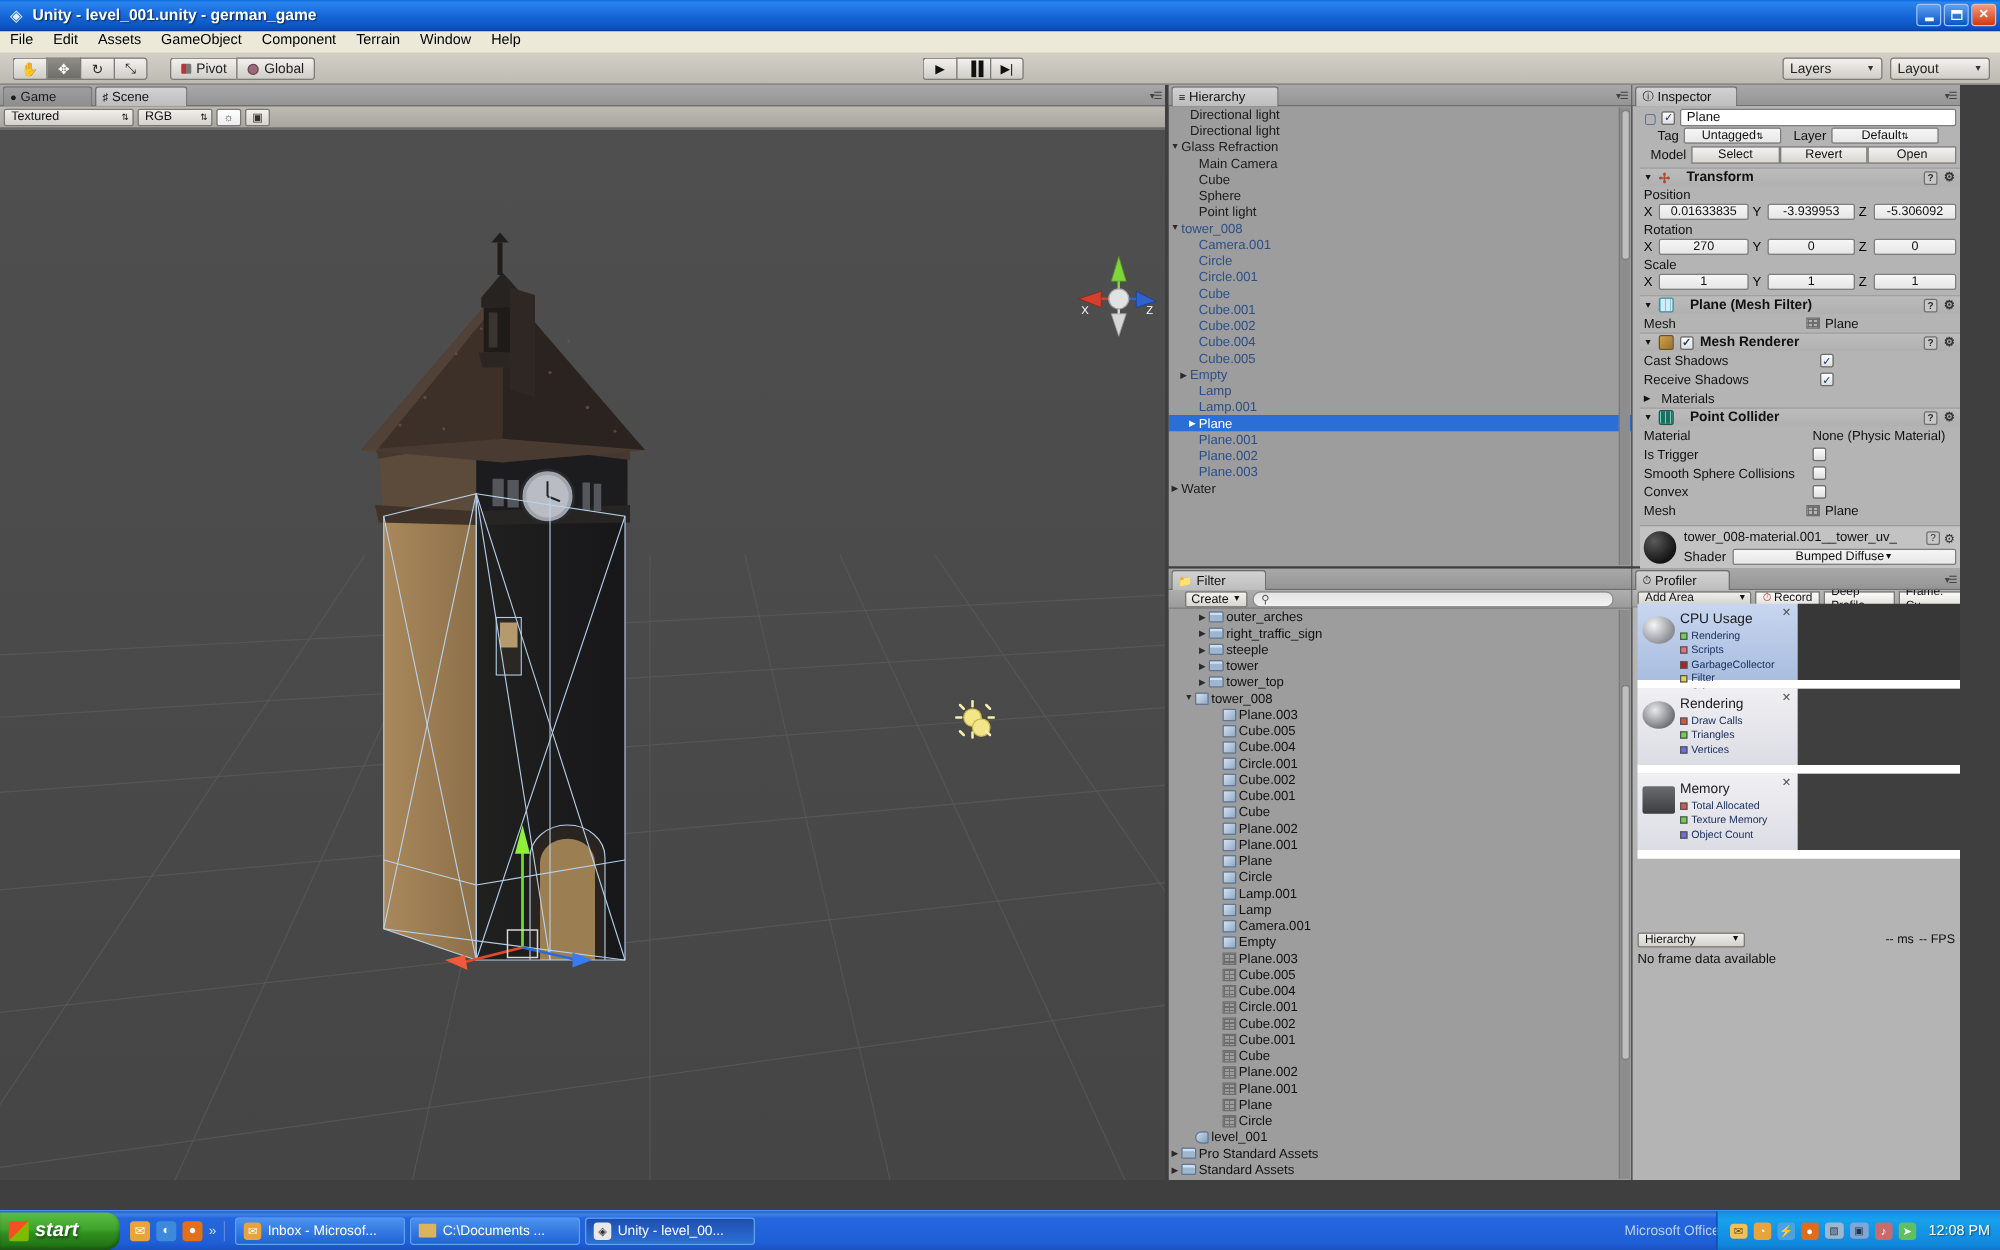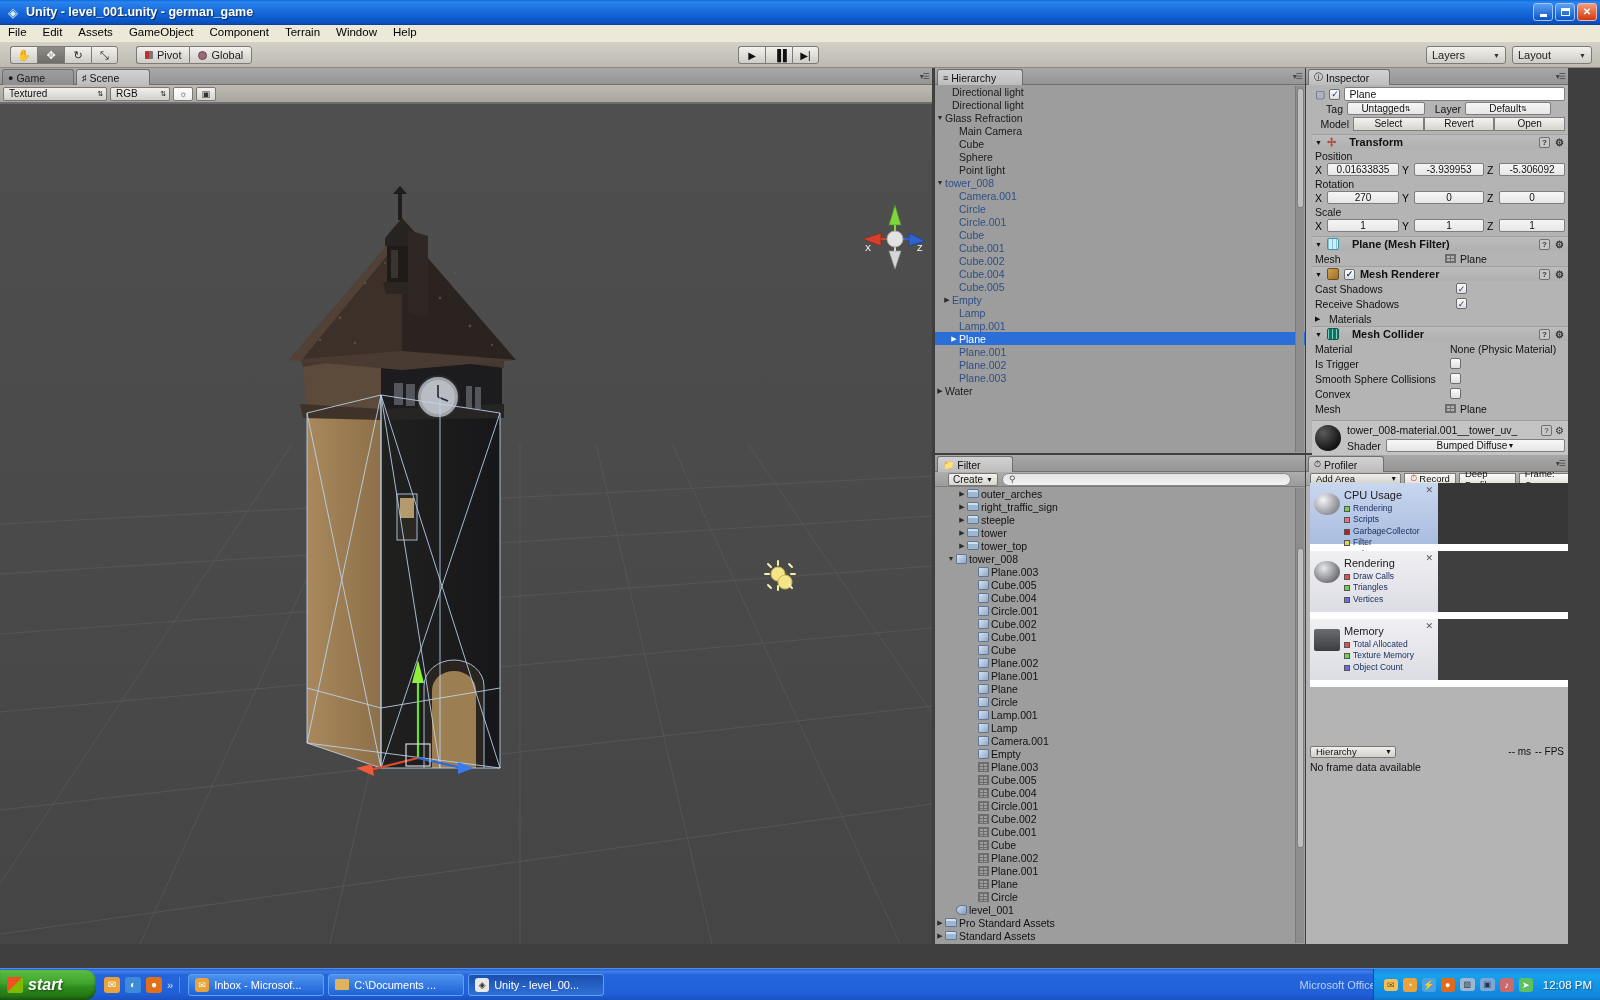--- a/index.html
+++ b/index.html
@@ -734,21 +734,21 @@
         <span class="cb">✓</span>
       </div>
       <div class="insp-row">
         <span class="tri" style="font-size:7px;width:10px">▶</span>
         <span>Materials</span>
       </div>
 
       <div class="comp-head" style="position:relative">
         <span class="tri">▼</span>
         <span class="comp-icon" style="background:repeating-linear-gradient(to right,#6fd4c4 0 1px,#1e6e60 1px 4px);border:1px solid #19564b"></span>
-        <span style="margin-left:8px">Mesh Collider</span>
+        <span style="margin-left:8px">Point Collider</span>
         <span class="help-ic">?</span>
         <span class="gear-ic">⚙</span>
       </div>
       <div class="insp-row">
         <span style="width:131px">Material</span>
         <span>None (Physic Material)</span>
       </div>
       <div class="insp-row">
         <span style="width:131px">Is Trigger</span>
         <span class="cb empty">✓</span>

